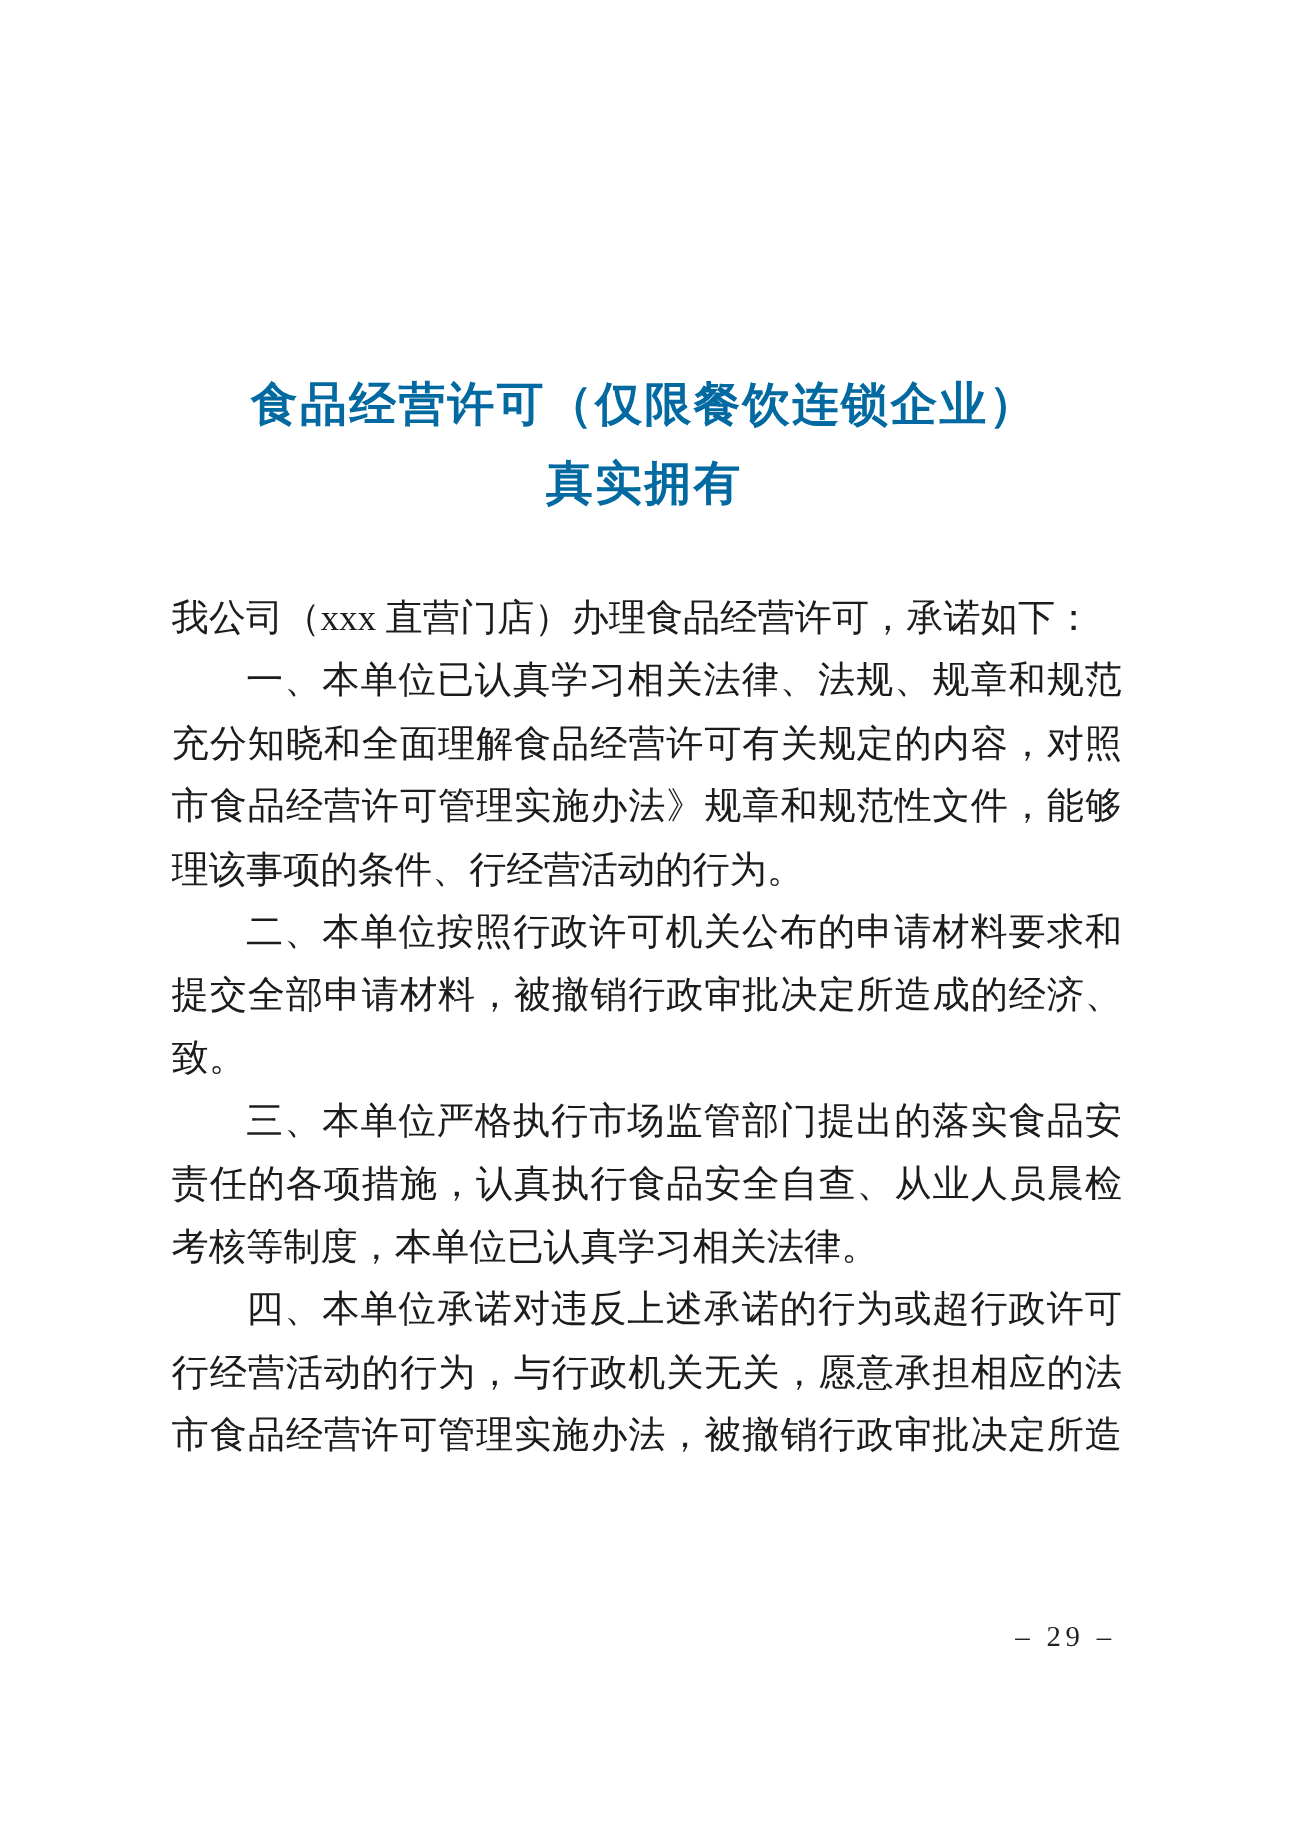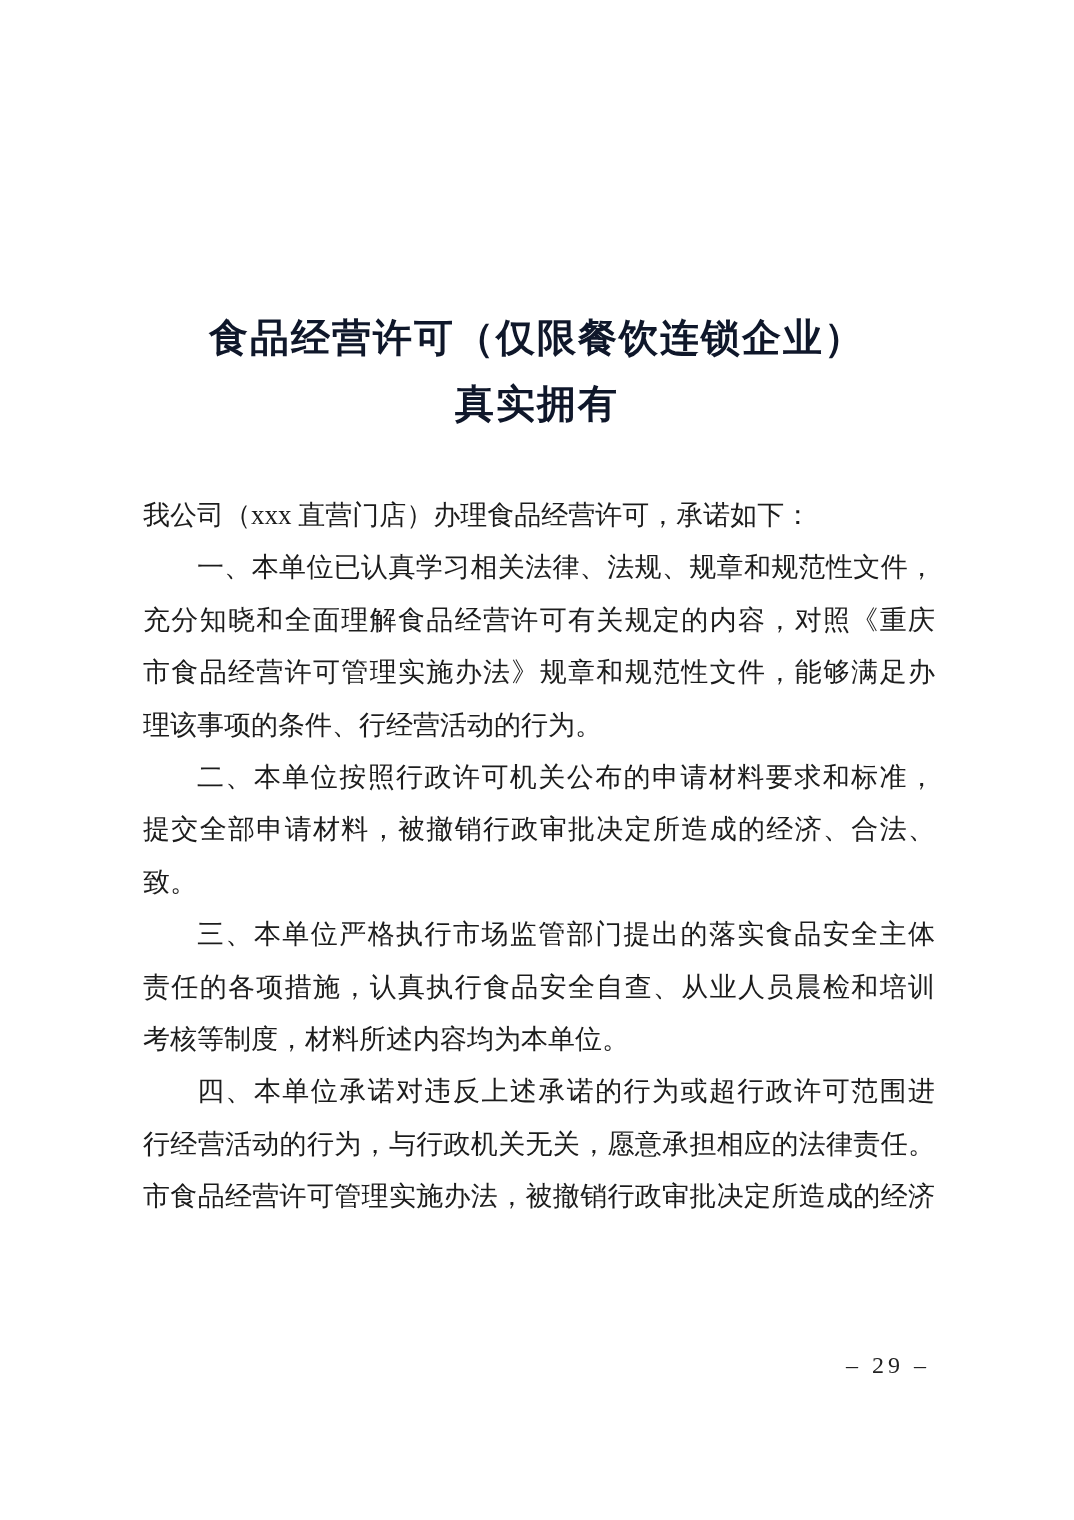--- a/index.html
+++ b/index.html
@@ -19,28 +19,28 @@
   .title-block {
     position: absolute;
     top: 305px;
     left: 0;
     right: 0;
     text-align: center;
     font-weight: bold;
     font-size: 39px;
     line-height: 66px;
     letter-spacing: 2px;
-    color: #0f172a;
+    color: #0369a1;
   }
   .body-block {
     position: absolute;
     top: 489px;
     left: 143px;
     width: 792px;
-    font-size: 27px;
+    font-size: 31px;
     color: #1c1c1c;
   }
   .line {
     height: 52.4px;
     line-height: 52.4px;
     overflow: hidden;
     white-space: normal;
   }
   .line.justify {
     text-align: justify;
@@ -73,21 +73,21 @@
       <div class="line">我公司（xxx 直营门店）办理食品经营许可，承诺如下：</div>
       <div class="line indent justify">一、本单位已认真学习相关法律、法规、规章和规范性文件，</div>
       <div class="line justify">充分知晓和全面理解食品经营许可有关规定的内容，对照《重庆</div>
       <div class="line justify">市食品经营许可管理实施办法》规章和规范性文件，能够满足办</div>
       <div class="line">理该事项的条件、行经营活动的行为。</div>
       <div class="line indent justify">二、本单位按照行政许可机关公布的申请材料要求和标准，</div>
       <div class="line justify">提交全部申请材料，被撤销行政审批决定所造成的经济、合法、</div>
       <div class="line">致。</div>
       <div class="line indent justify">三、本单位严格执行市场监管部门提出的落实食品安全主体</div>
       <div class="line justify">责任的各项措施，认真执行食品安全自查、从业人员晨检和培训</div>
-      <div class="line">考核等制度，材料所述内容均为本单位。</div>
+      <div class="line">考核等制度，本单位已认真学习相关法律。</div>
       <div class="line indent justify">四、本单位承诺对违反上述承诺的行为或超行政许可范围进</div>
       <div class="line justify">行经营活动的行为，与行政机关无关，愿意承担相应的法律责任。</div>
       <div class="line justify">市食品经营许可管理实施办法，被撤销行政审批决定所造成的经济</div>
     </div>
 
   <div class="page-number">– 29 –</div>
 
 </div>
 
 </body></html>

